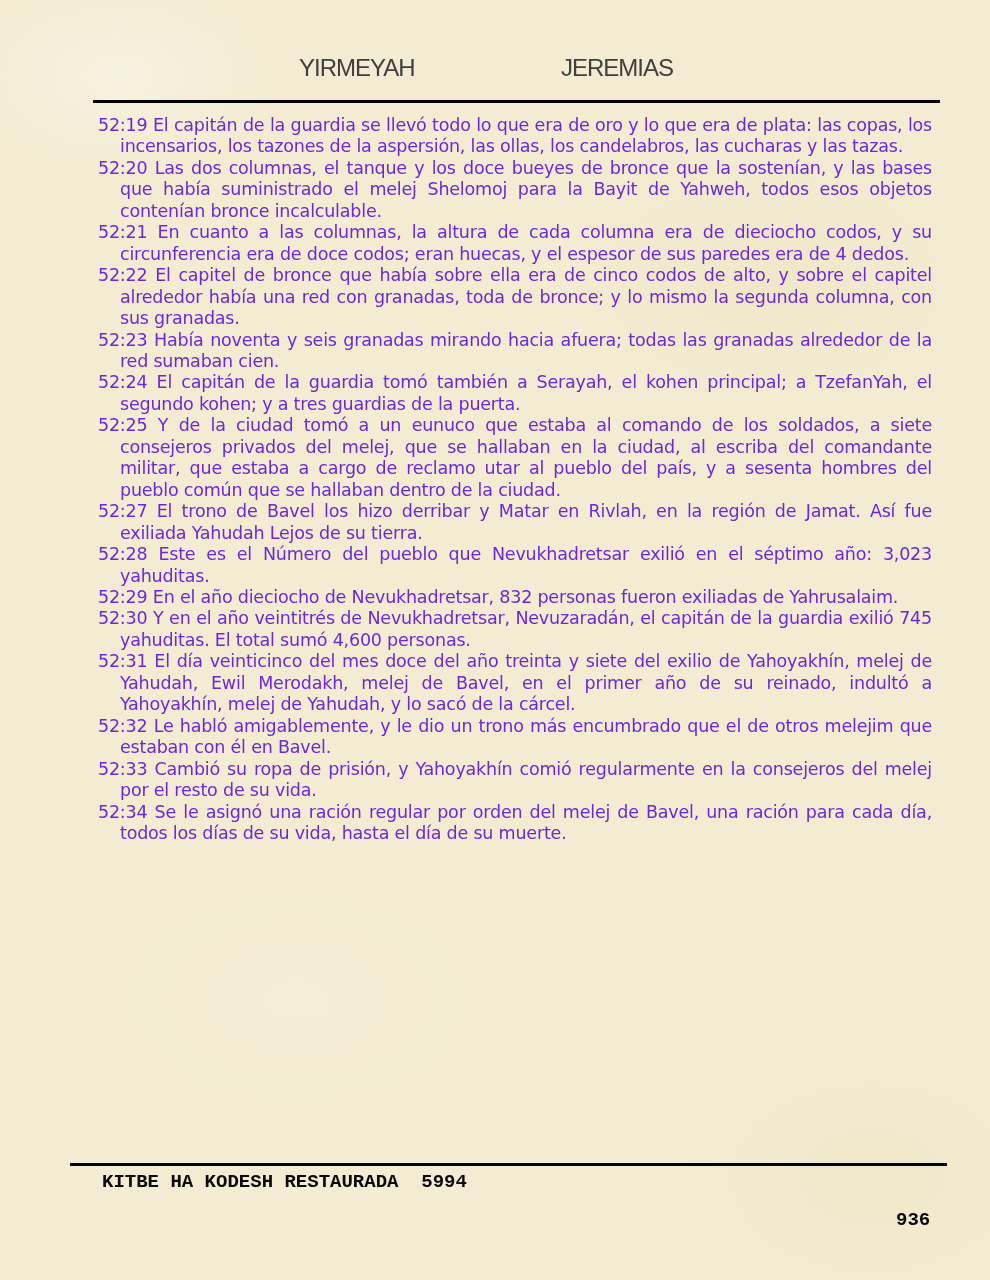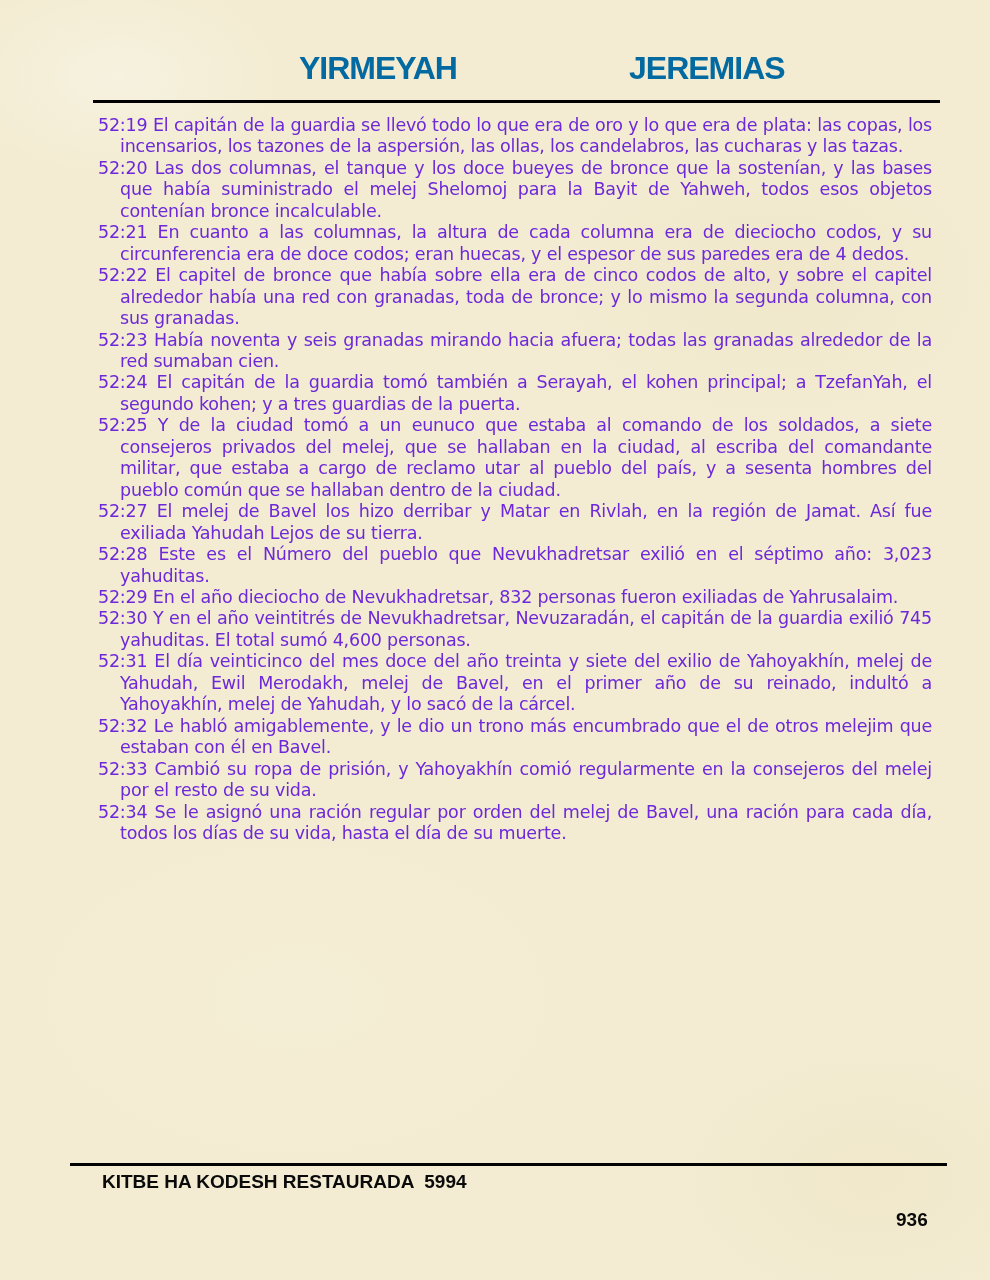--- a/index.html
+++ b/index.html
@@ -17,29 +17,29 @@
       radial-gradient(ellipse 340px 220px at 78% 22%, rgba(236,223,188,0.35), transparent 65%),
       radial-gradient(ellipse 420px 260px at 30% 78%, rgba(248,242,222,0.35), transparent 65%),
       radial-gradient(ellipse 300px 200px at 88% 92%, rgba(236,222,185,0.30), transparent 65%);
     font-family: "DejaVu Sans", sans-serif;
     color: #131312;
   }
   .title {
     position: absolute;
     top: 53px;
     font-family: "Liberation Sans", sans-serif;
-    font-weight: bold;
-    font-size: 32px;
+    font-weight: normal;
+    font-size: 24px;
     line-height: 30px;
     letter-spacing: -1px;
-    color: #0369a1;
+    color: #404040;
     white-space: nowrap;
   }
   #title-left  { left: 299px; }
-  #title-right { left: 629px; text-align: center; }
+  #title-right { left: 561px; text-align: center; }
   .rule {
     position: absolute;
     background: #000;
     height: 3px;
   }
   #rule-top    { left: 93px;  top: 100px;  width: 847px; }
   #rule-bottom { left: 70px;  top: 1163px; width: 877px; }
   #verse-list {
     position: absolute;
     left: 98px;
@@ -53,21 +53,21 @@
     letter-spacing: -0.2px;
     text-align: justify;
     padding-left: 22px;
     text-indent: -22px;
     hyphens: none;
     color: #6d28d9;
   }
   .footer-text {
     position: absolute;
     top: 1170px;
-    font-family: Liberation Sans, sans-serif;
+    font-family: Liberation Mono, monospace;
     font-weight: bold;
     font-size: 19px;
     line-height: 24px;
     color: #0a0a0a;
     white-space: pre;
   }
   #footer-left  { left: 102px; }
   #footer-right { left: 896px; margin-top: 38px; }
 </style>
 </head>
@@ -81,21 +81,21 @@
 
 <div id="verse-list">
 
 <p><span>52:19</span><span> El capitán de la guardia se llevó todo lo que era de oro y lo que era de plata: las copas, los incensarios, los tazones de la aspersión, las ollas, los candelabros, las cucharas y las tazas.</span></p>
     <p><span>52:20</span><span> Las dos columnas, el tanque y los doce bueyes de bronce que la sostenían, y las bases que había suministrado el melej Shelomoj para la Bayit de Yahweh, todos esos objetos contenían bronce incalculable.</span></p>
     <p><span>52:21</span><span> En cuanto a las columnas, la altura de cada columna era de dieciocho codos, y su circunferencia era de doce codos; eran huecas, y el espesor de sus paredes era de 4 dedos.</span></p>
     <p><span>52:22</span><span> El capitel de bronce que había sobre ella era de cinco codos de alto, y sobre el capitel alrededor había una red con granadas, toda de bronce; y lo mismo la segunda columna, con sus granadas.</span></p>
     <p><span>52:23</span><span> Había noventa y seis granadas mirando hacia afuera; todas las granadas alrededor de la red sumaban cien.</span></p>
     <p><span>52:24</span><span> El capitán de la guardia tomó también a Serayah, el kohen principal; a TzefanYah, el segundo kohen; y a tres guardias de la puerta.</span></p>
     <p><span>52:25</span><span> Y de la ciudad tomó a un eunuco que estaba al comando de los soldados, a siete consejeros privados del melej, que se hallaban en la ciudad, al escriba del comandante militar, que estaba a cargo de reclamo utar al pueblo del país, y a sesenta hombres del pueblo común que se hallaban dentro de la ciudad.</span></p>
-    <p><span>52:27</span><span> El melej de Bavel los hizo derribar y Matar en Rivlah, en la región de Jamat. Así fue exiliada Yahudah Lejos de su tierra.</span></p>
+    <p><span>52:27</span><span> El trono de Bavel los hizo derribar y Matar en Rivlah, en la región de Jamat. Así fue exiliada Yahudah Lejos de su tierra.</span></p>
     <p><span>52:28</span><span> Este es el Número del pueblo que Nevukhadretsar exilió en el séptimo año: 3,023 yahuditas.</span></p>
     <p><span>52:29</span><span> En el año dieciocho de Nevukhadretsar, 832 personas fueron exiliadas de Yahrusalaim.</span></p>
     <p><span>52:30</span><span> Y en el año veintitrés de Nevukhadretsar, Nevuzaradán, el capitán de la guardia exilió 745 yahuditas. El total sumó 4,600 personas.</span></p>
     <p><span>52:31</span><span> El día veinticinco del mes doce del año treinta y siete del exilio de Yahoyakhín, melej de Yahudah, Ewil Merodakh, melej de Bavel, en el primer año de su reinado, indultó a Yahoyakhín, melej de Yahudah, y lo sacó de la cárcel.</span></p>
     <p><span>52:32</span><span> Le habló amigablemente, y le dio un trono más encumbrado que el de otros melejim que estaban con él en Bavel.</span></p>
     <p><span>52:33</span><span> Cambió su ropa de prisión, y Yahoyakhín comió regularmente en la consejeros del melej por el resto de su vida.</span></p>
     <p><span>52:34</span><span> Se le asignó una ración regular por orden del melej de Bavel, una ración para cada día, todos los días de su vida, hasta el día de su muerte.</span></p>
   </div>
 
 <div id="rule-bottom" class="rule"></div>

